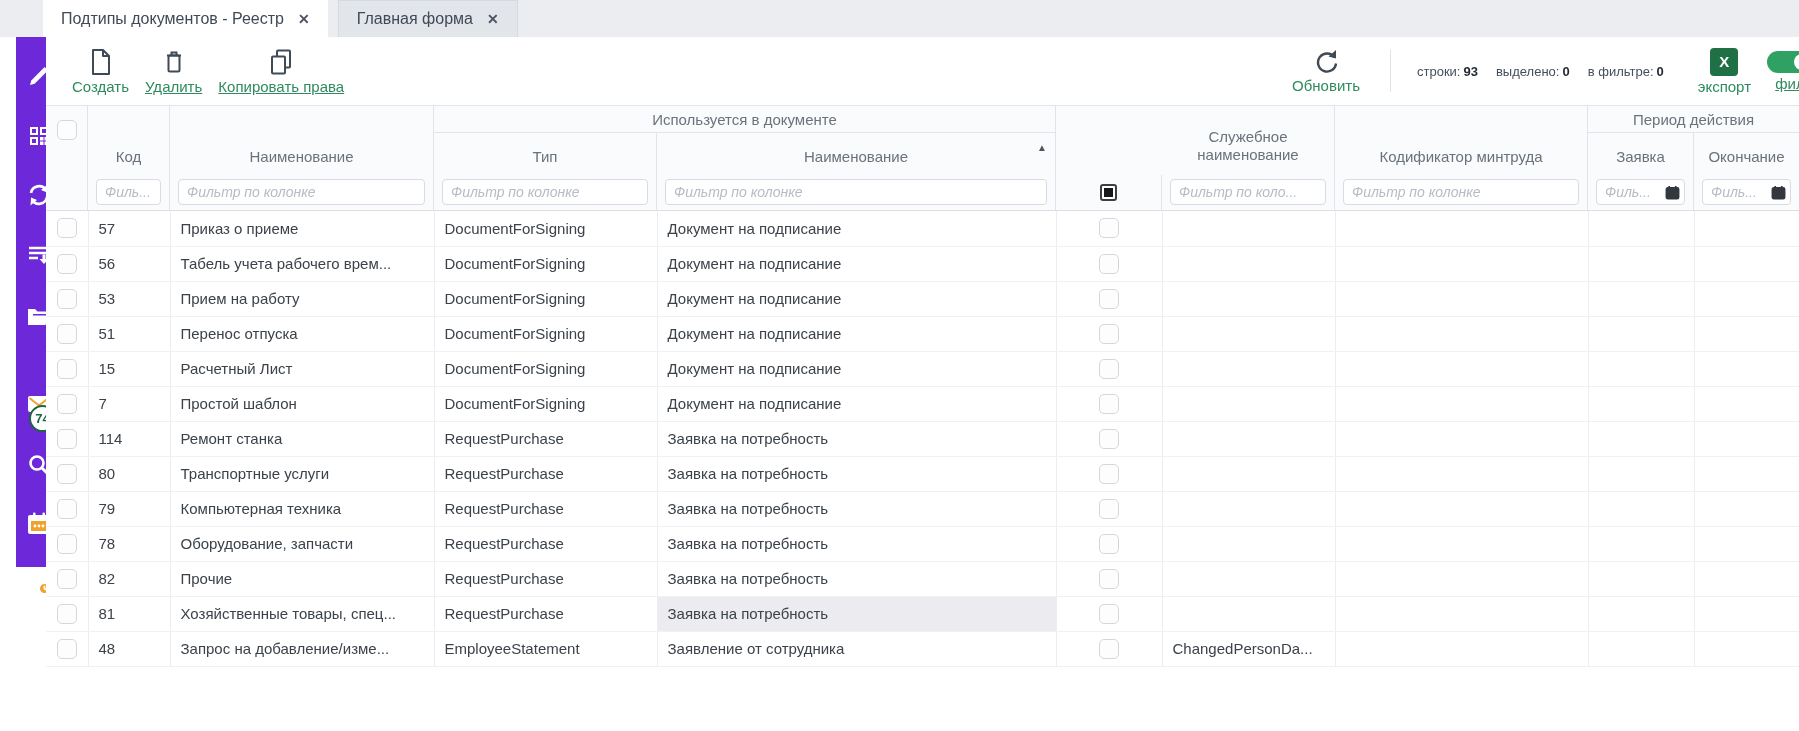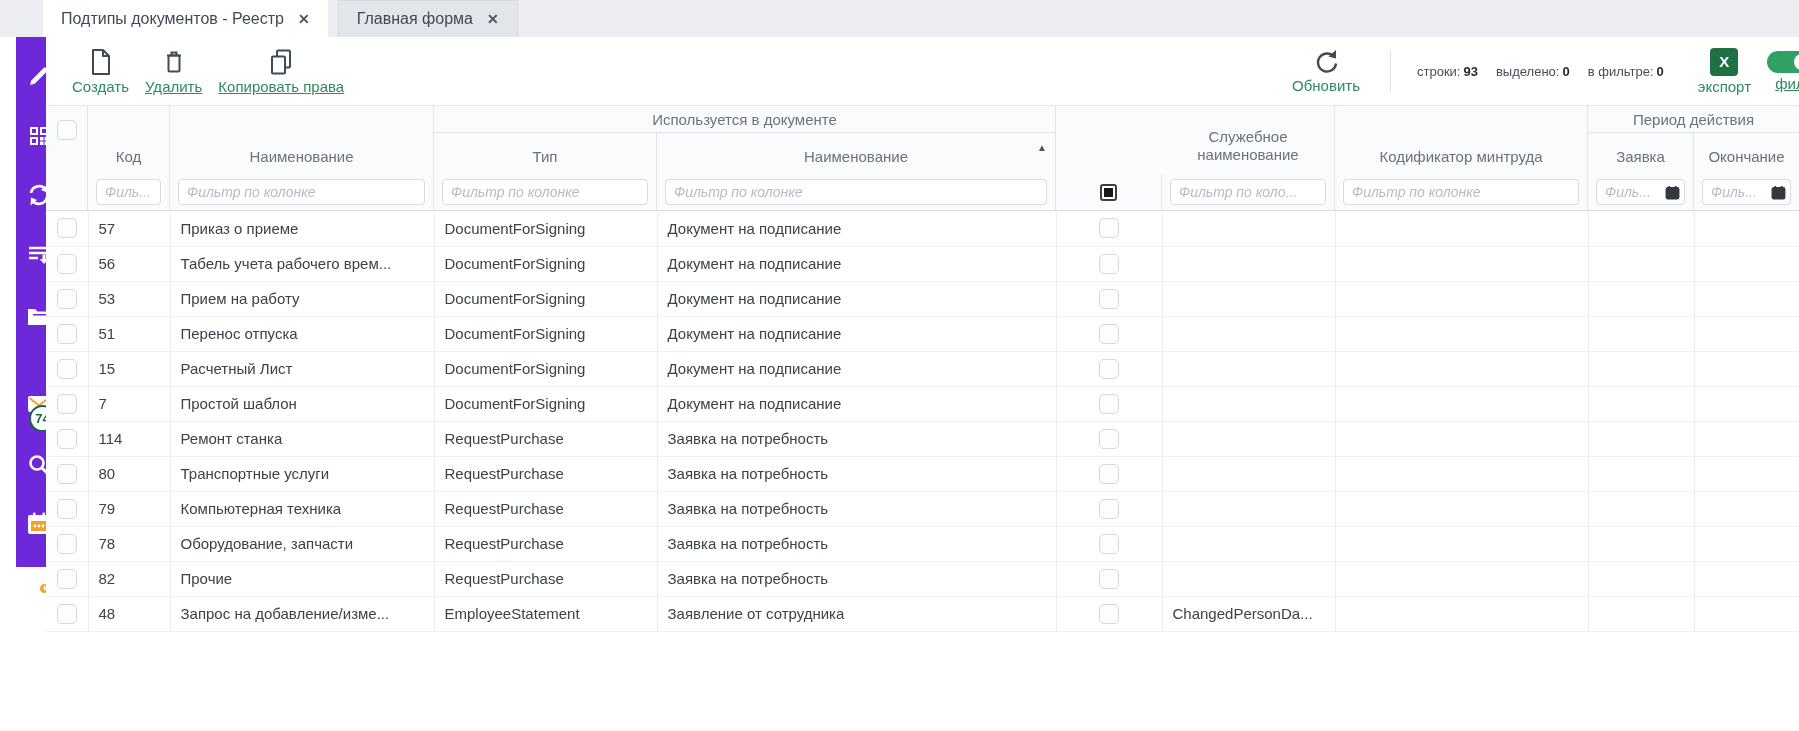--- a/index.html
+++ b/index.html
@@ -426,20 +426,32 @@
             <td class="c-type">RequestPurchase</td>
             <td class="c-doc">Заявка на потребность</td>
             <td class="c-def"><span class="cb"></span></td>
             <td class="c-service"></td>
             <td class="c-mintrud"></td>
             <td class="c-start"></td>
             <td class="c-end"></td>
           </tr>
           <tr>
             <td class="c-sel"><span class="cb"></span></td>
+            <td class="c-code">81</td>
+            <td class="c-name">Хозяйственные товары, спец...</td>
+            <td class="c-type">RequestPurchase</td>
+            <td class="c-doc hl">Заявка на потребность</td>
+            <td class="c-def"><span class="cb"></span></td>
+            <td class="c-service"></td>
+            <td class="c-mintrud"></td>
+            <td class="c-start"></td>
+            <td class="c-end"></td>
+          </tr>
+          <tr>
+            <td class="c-sel"><span class="cb"></span></td>
             <td class="c-code">48</td>
             <td class="c-name">Запрос на добавление/изме...</td>
             <td class="c-type">EmployeeStatement</td>
             <td class="c-doc">Заявление от сотрудника</td>
             <td class="c-def"><span class="cb"></span></td>
             <td class="c-service">ChangedPersonDa...</td>
             <td class="c-mintrud"></td>
             <td class="c-start"></td>
             <td class="c-end"></td>
           </tr>

